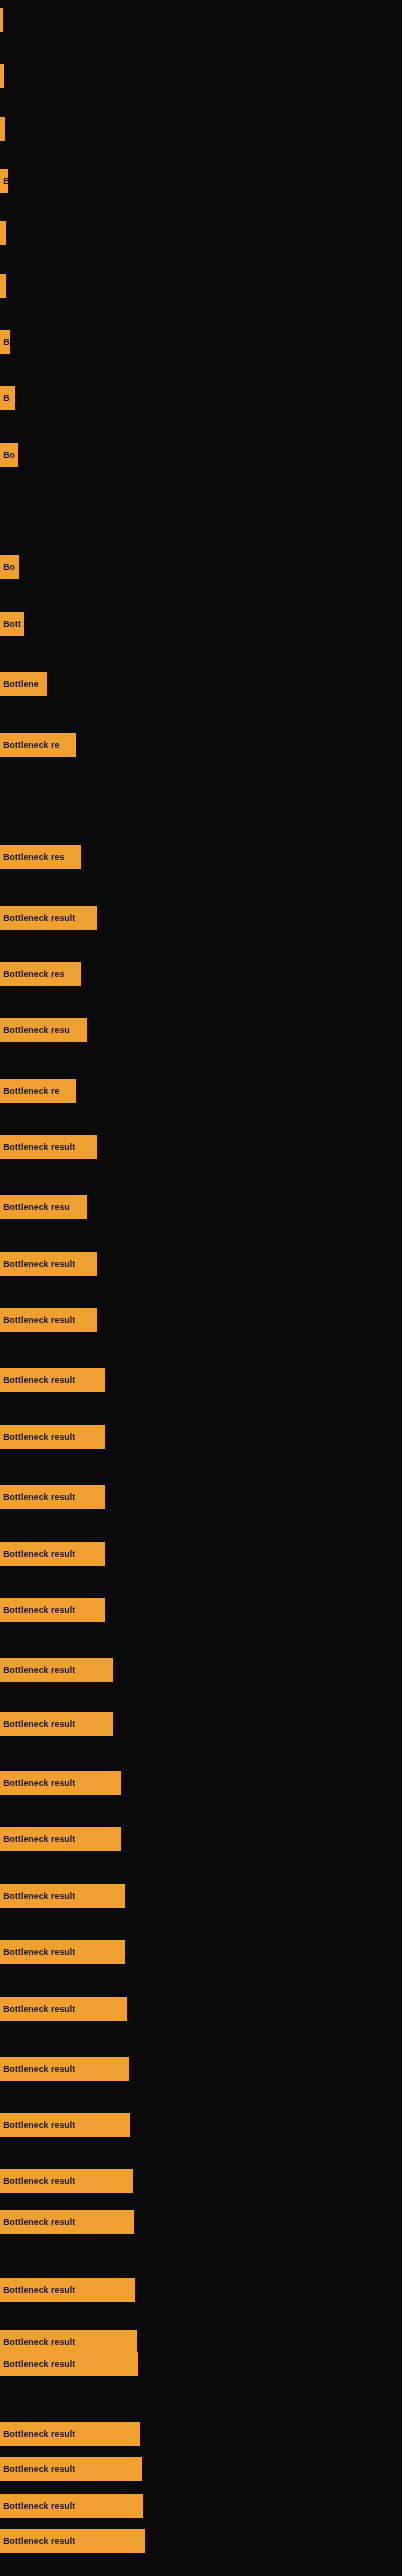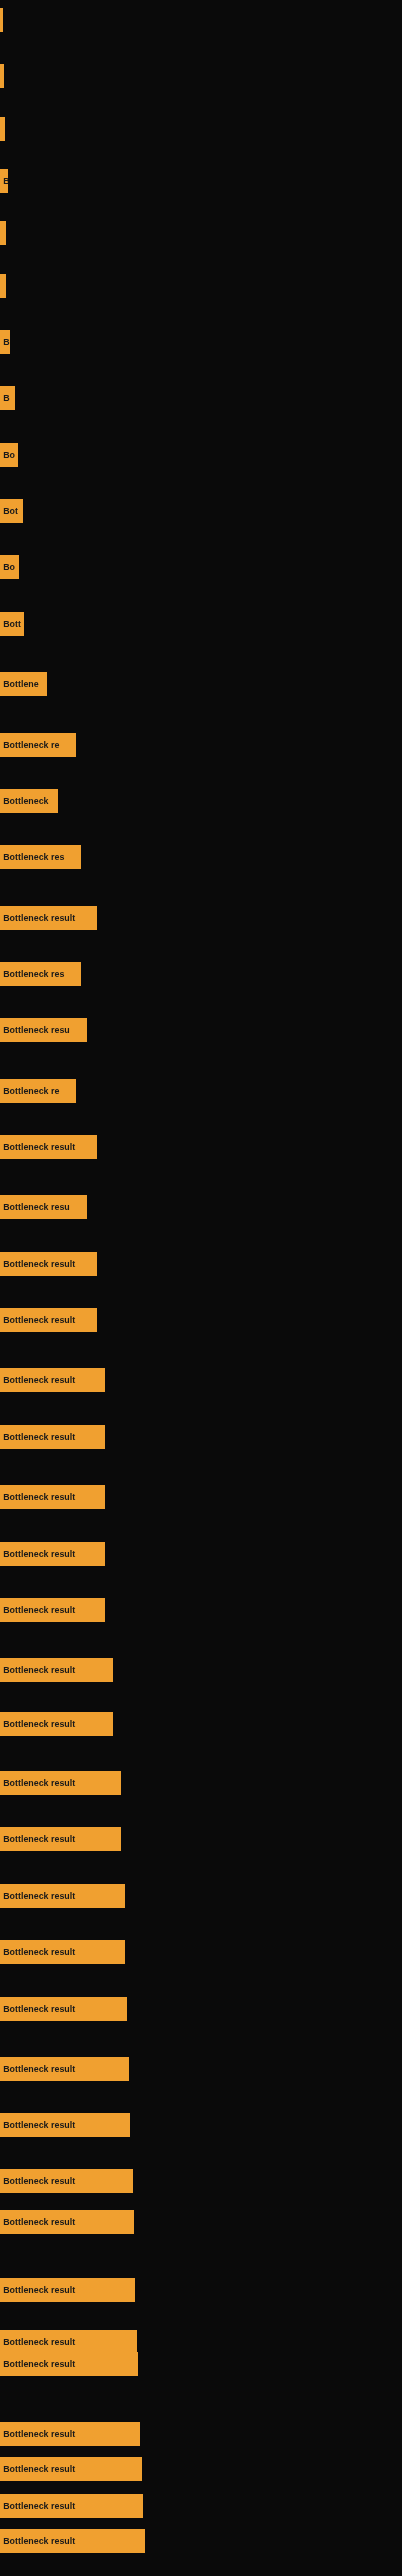--- a/index.html
+++ b/index.html
@@ -65,48 +65,38 @@
       <div style="position: absolute; top: 378px; left: 0px; width: 403px;">
         <div style="background-color: rgb(240, 160, 48); height: 24px; width: 14.5px; display: flex; align-items: center; padding-left: 3.2px; white-space: nowrap; overflow: hidden;">
           <span style="color: rgb(26, 26, 26); font-size: 8.9px; font-weight: bold;">B</span>
         </div>
       </div>
       <div style="position: absolute; top: 435px; left: 0px; width: 403px;">
         <div style="background-color: rgb(240, 160, 48); height: 24px; width: 17.7px; display: flex; align-items: center; padding-left: 3.2px; white-space: nowrap; overflow: hidden;">
           <span style="color: rgb(26, 26, 26); font-size: 8.9px; font-weight: bold;">Bo</span>
         </div>
       </div>
-      <div style="position: absolute; top: 491px; left: 0px; width: 403px;">
-        <div style="background-color: rgb(240, 160, 48); height: 24px; width: 22.5px; display: flex; align-items: center; padding-left: 3.2px; white-space: nowrap; overflow: hidden;">
-          <span style="color: rgb(26, 26, 26); font-size: 8.9px; font-weight: bold;">Bot</span>
-        </div>
-      </div>
       <div style="position: absolute; top: 547px; left: 0px; width: 403px;">
         <div style="background-color: rgb(240, 160, 48); height: 24px; width: 19.3px; display: flex; align-items: center; padding-left: 3.2px; white-space: nowrap; overflow: hidden;">
           <span style="color: rgb(26, 26, 26); font-size: 8.9px; font-weight: bold;">Bo</span>
         </div>
       </div>
       <div style="position: absolute; top: 664px; left: 0px; width: 403px;">
         <div style="background-color: rgb(240, 160, 48); height: 24px; width: 47px; display: flex; align-items: center; padding-left: 3.2px; white-space: nowrap; overflow: hidden;">
           <span style="color: rgb(26, 26, 26); font-size: 8.9px; font-weight: bold;">Bottlene</span>
         </div>
       </div>
       <div style="position: absolute; top: 604px; left: 0px; width: 403px;">
         <div style="background-color: rgb(240, 160, 48); height: 24px; width: 24px; display: flex; align-items: center; padding-left: 3.2px; white-space: nowrap; overflow: hidden;">
           <span style="color: rgb(26, 26, 26); font-size: 8.9px; font-weight: bold;">Bott</span>
         </div>
       </div>
       <div style="position: absolute; top: 725px; left: 0px; width: 403px;">
         <div style="background-color: rgb(240, 160, 48); height: 24px; width: 76px; display: flex; align-items: center; padding-left: 3.2px; white-space: nowrap; overflow: hidden;">
           <span style="color: rgb(26, 26, 26); font-size: 8.9px; font-weight: bold;">Bottleneck re</span>
-        </div>
-      </div>
-      <div style="position: absolute; top: 781px; left: 0px; width: 403px;">
-        <div style="background-color: rgb(240, 160, 48); height: 24px; width: 58px; display: flex; align-items: center; padding-left: 3.2px; white-space: nowrap; overflow: hidden;">
-          <span style="color: rgb(26, 26, 26); font-size: 8.9px; font-weight: bold;">Bottleneck</span>
         </div>
       </div>
       <div style="position: absolute; top: 837px; left: 0px; width: 403px;">
         <div style="background-color: rgb(240, 160, 48); height: 24px; width: 81px; display: flex; align-items: center; padding-left: 3.2px; white-space: nowrap; overflow: hidden;">
           <span style="color: rgb(26, 26, 26); font-size: 8.9px; font-weight: bold;">Bottleneck res</span>
         </div>
       </div>
       <div style="position: absolute; top: 898px; left: 0px; width: 403px;">
         <div style="background-color: rgb(240, 160, 48); height: 24px; width: 97px; display: flex; align-items: center; padding-left: 3.2px; white-space: nowrap; overflow: hidden;">
           <span style="color: rgb(26, 26, 26); font-size: 8.9px; font-weight: bold;">Bottleneck result</span>

